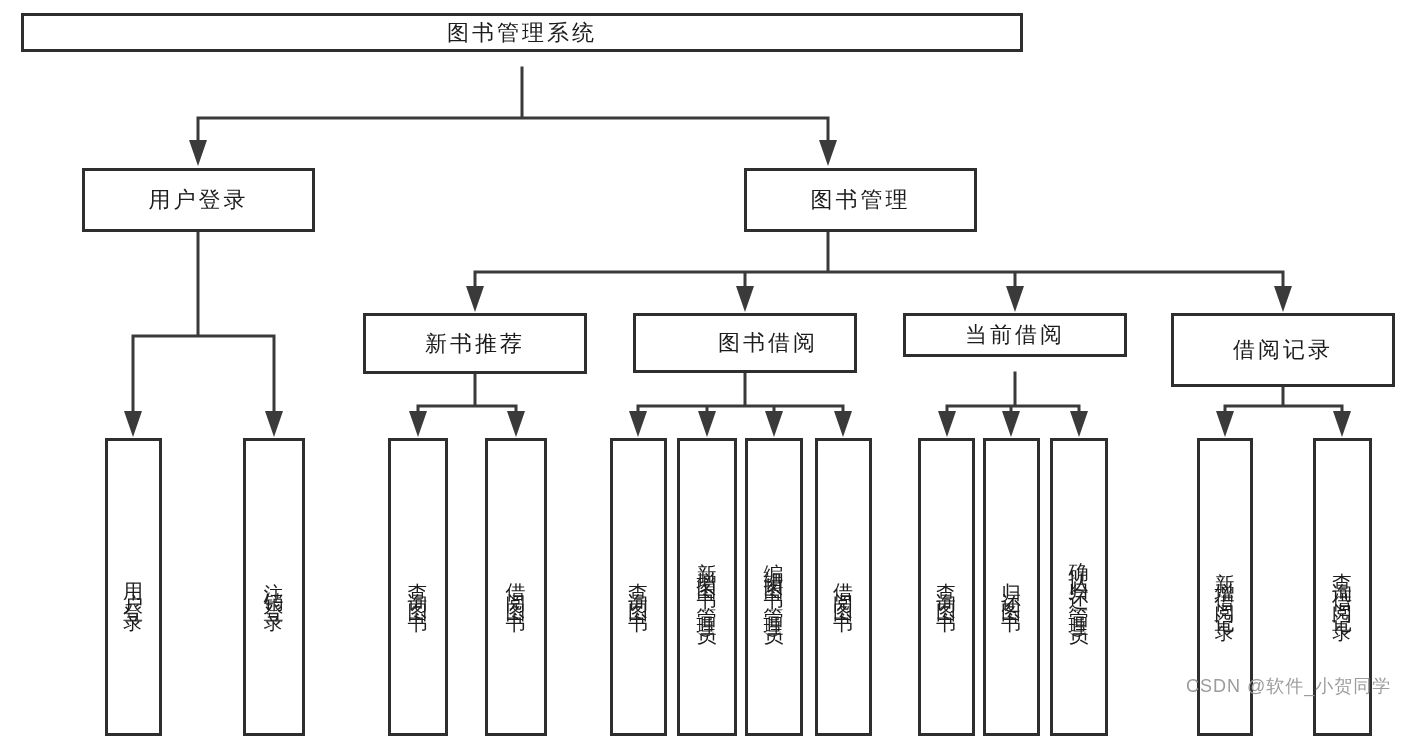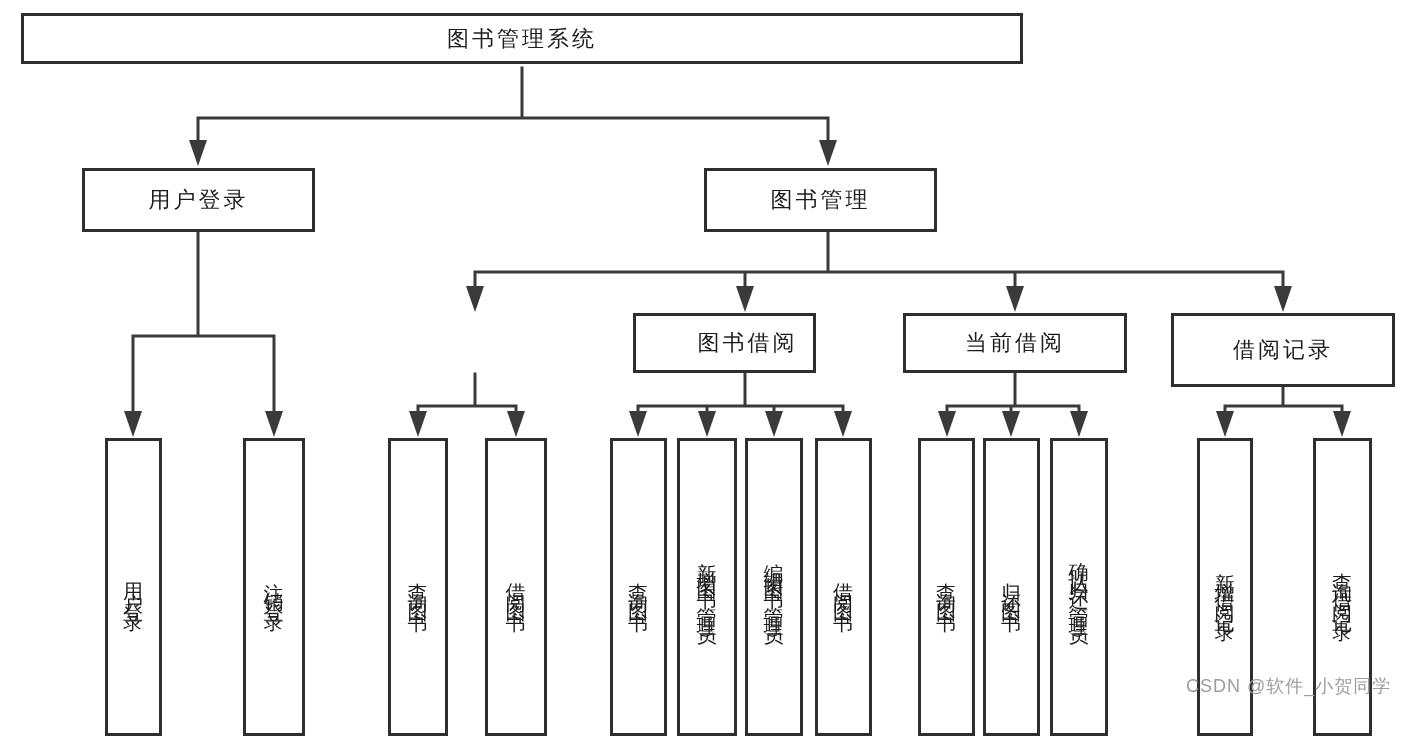--- a/index.html
+++ b/index.html
@@ -105,27 +105,28 @@
     <polygon class="ar" points="698,411 716,411 707,437"></polygon>
     <polygon class="ar" points="765,411 783,411 774,437"></polygon>
     <polygon class="ar" points="834,411 852,411 843,437"></polygon>
     <polygon class="ar" points="938,411 956,411 947,437"></polygon>
     <polygon class="ar" points="1002,411 1020,411 1011,437"></polygon>
     <polygon class="ar" points="1070,411 1088,411 1079,437"></polygon>
     <polygon class="ar" points="1216,411 1234,411 1225,437"></polygon>
     <polygon class="ar" points="1333,411 1351,411 1342,437"></polygon>
   </svg>
 
-  <div class="hnode" style="left:21px; top:13px; width:1002px; height:51px;">图书管理系统</div>
+  <div class="hnode" style="left:21px; top:13px; width:1002px; height:39px;">图书管理系统</div>
 
   <div class="hnode" style="left:82px; top:168px; width:233px; height:64px;">用户登录</div>
-  <div class="hnode" style="left:704px; top:168px; width:233px; height:64px;">图书管理</div>
+  <div class="hnode" style="left:744px; top:168px; width:233px; height:64px;">图书管理</div>
 
-  <div class="hnode" style="left:633px; top:313px; width:183px; height:60px;padding-left:46px;">图书借阅</div>
-  <div class="hnode" style="left:903px; top:313px; width:224px; height:60px;">当前借阅</div>
+  <div class="hnode" style="left:363px; top:313px; width:224px; height:61px;">新书推荐</div>
+  <div class="hnode" style="left:633px; top:313px; width:224px; height:60px;padding-left:46px;">图书借阅</div>
+  <div class="hnode" style="left:903px; top:313px; width:224px; height:44px;">当前借阅</div>
   <div class="hnode" style="left:1171px; top:313px; width:224px; height:74px;">借阅记录</div>
 
   <div class="vnode" style="left:105px; top:438px; width:57px; height:298px;">
     <span>用户登录</span>
   </div>
   <div class="vnode" style="left:243px; top:438px; width:62px; height:298px;">
     <span>注销登录</span>
   </div>
 
   <div class="vnode" style="left:388px; top:438px; width:60px; height:298px;">

